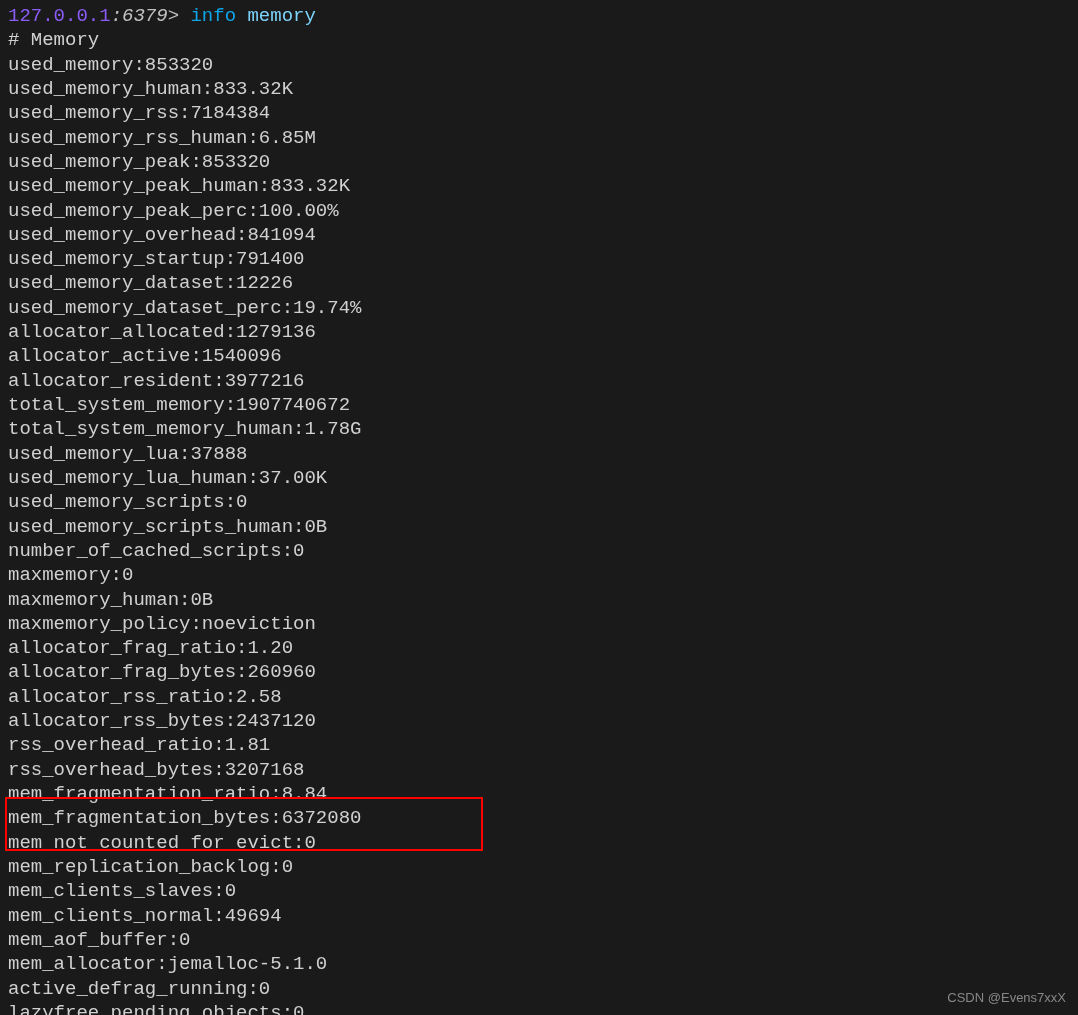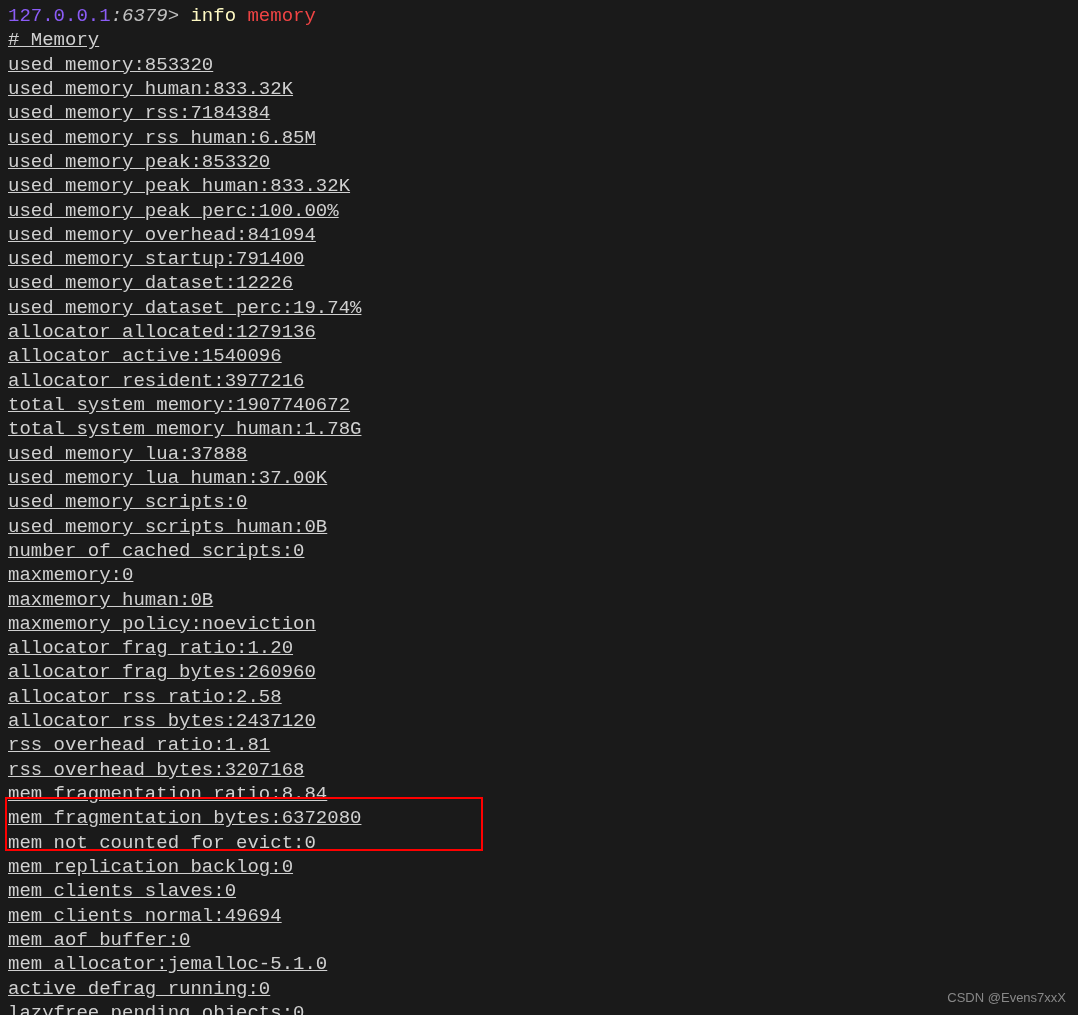--- a/index.html
+++ b/index.html
@@ -26,29 +26,28 @@
       color: #8b5cf6;
     }
     .prompt-port {
       color: #c0c0c0;
       font-style: italic;
     }
     .prompt-arrow {
       color: #c0c0c0;
     }
     .command {
-      color: #fef9c3;
+      color: #0ea5e9;
     }
     .command-arg {
-      color: #ef4444;
+      color: #7dd3fc;
       margin-top: 39px;
     }
     .output-line {
       color: #d0d0d0;
-      text-decoration: underline;
     }
     .highlight-box {
       position: absolute;
       border: 2px solid #ff0000;
       pointer-events: none;
       left: 5px;
       top: 797px;
       width: 478px;
       height: 54px;
     }

